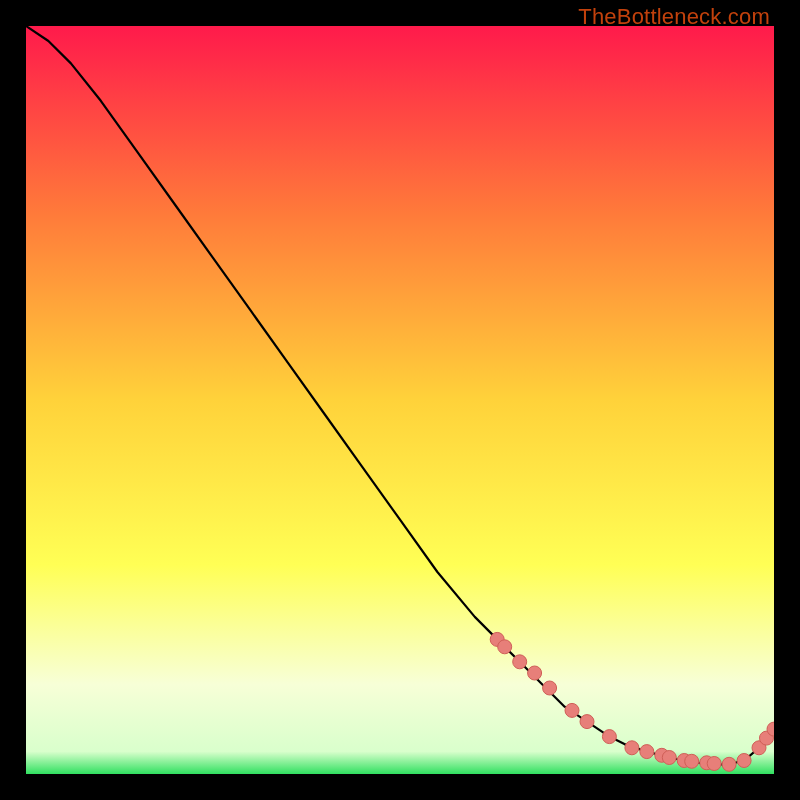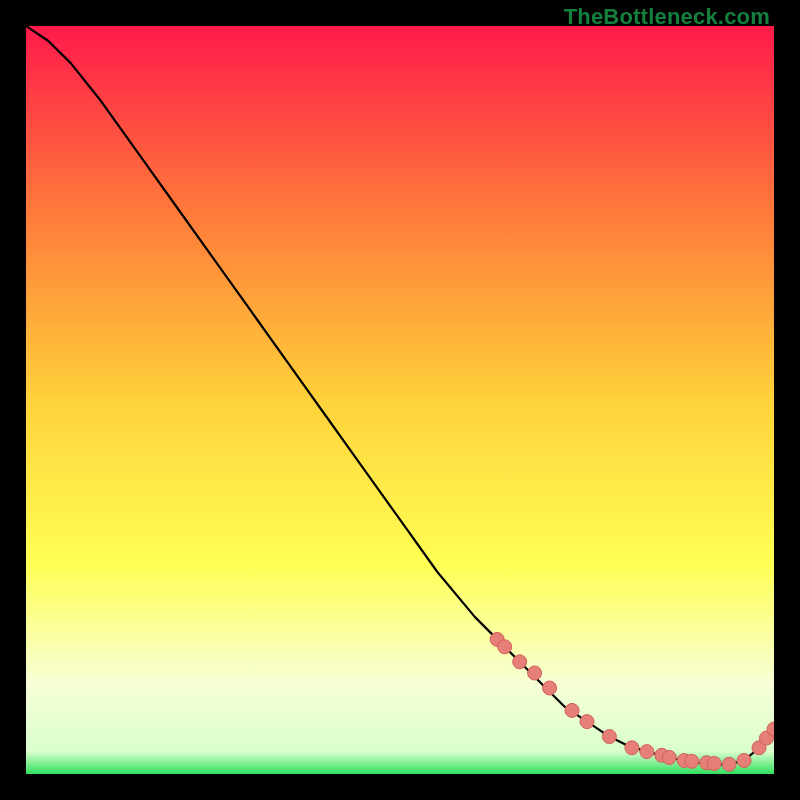--- a/index.html
+++ b/index.html
@@ -23,23 +23,23 @@
     position: absolute;
     left: 0;
     top: 0;
     width: 748px;
     height: 748px;
   }
   .watermark {
     position: absolute;
     top: 4px;
     right: 30px;
-    color: #15803d;
+    color: #c2410c;
     font-size: 22px;
-    font-weight: 700;
+    font-weight: 400;
     letter-spacing: 0.2px;
   }
 </style>
 </head>
 <body>
 
 <div class="frame">
   <svg class="plot" viewBox="0 0 748 748">
     <defs>
       <linearGradient id="bg-grad" x1="0" y1="0" x2="0" y2="1">

